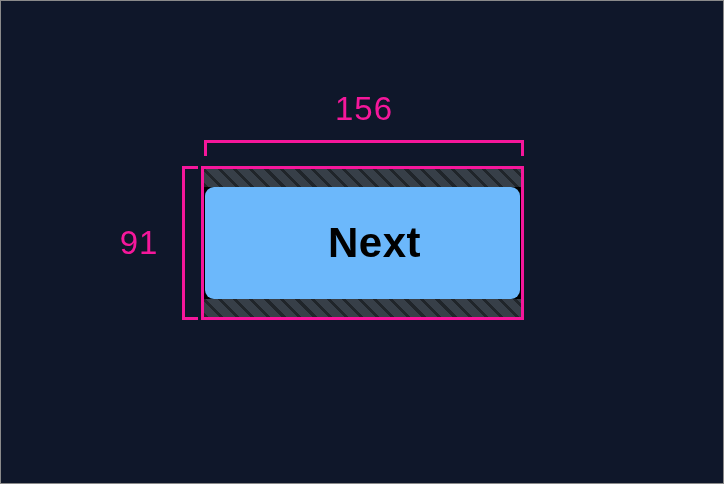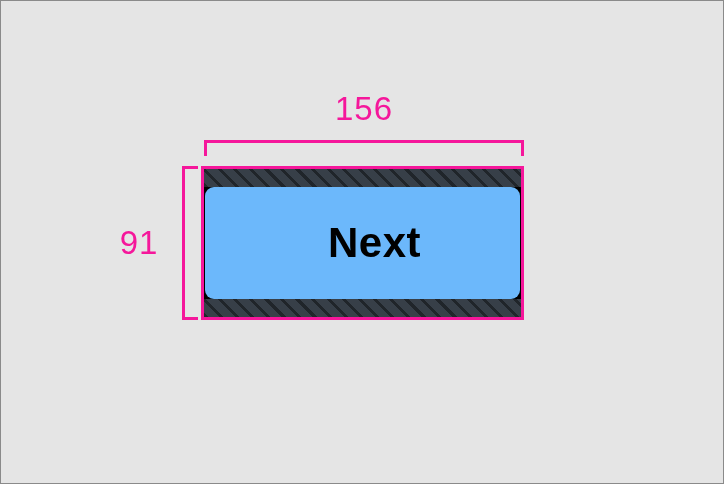--- a/index.html
+++ b/index.html
@@ -11,21 +11,21 @@
     width: 724px;
     height: 484px;
     overflow: hidden;
     font-family: "Liberation Sans", sans-serif;
   }
 
   #screen {
     position: relative;
     width: 724px;
     height: 484px;
-    background: #e5e5e5;
+    background: #0f172a;
     box-sizing: border-box;
     border: 1px solid #8a8a8a;
     overflow: hidden;
   }
 
   
   .width-label {
     position: absolute;
     left: 203px;
     top: 88px;

